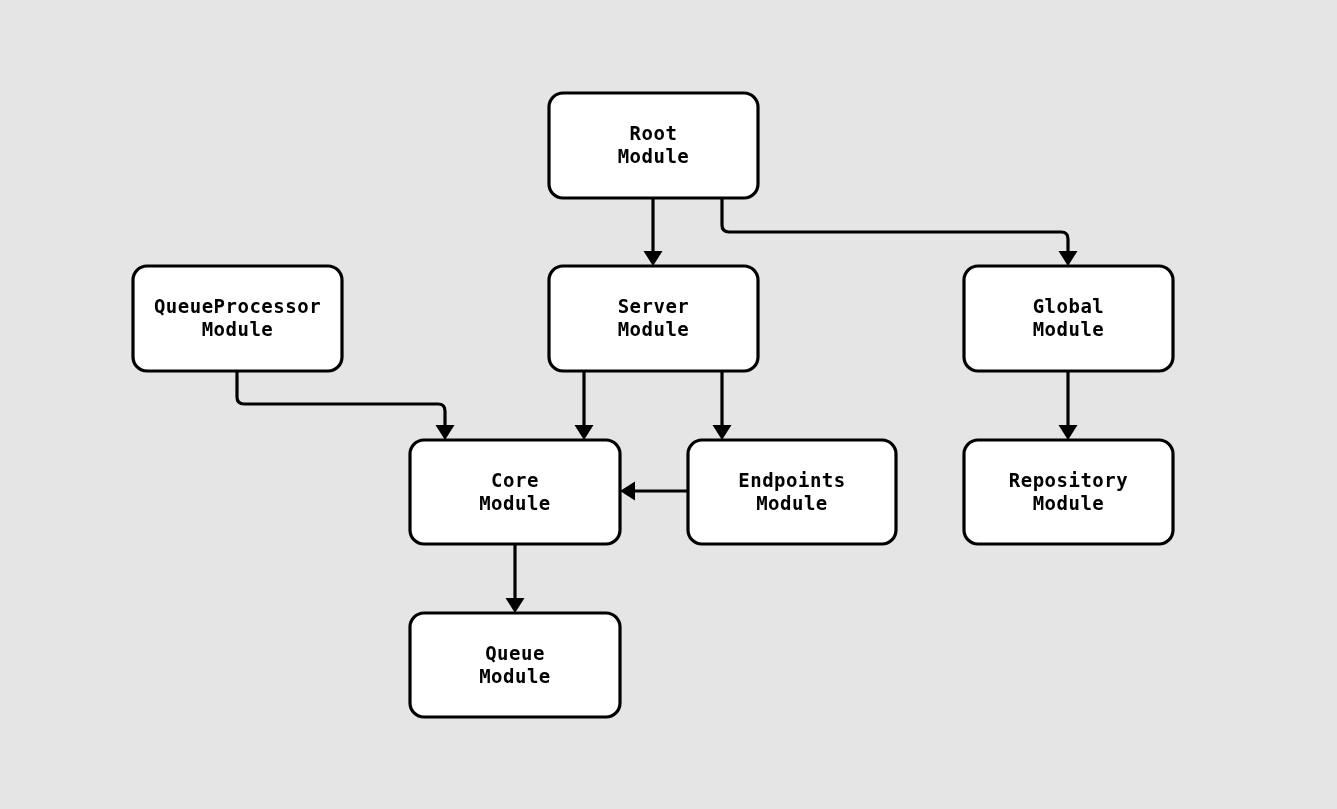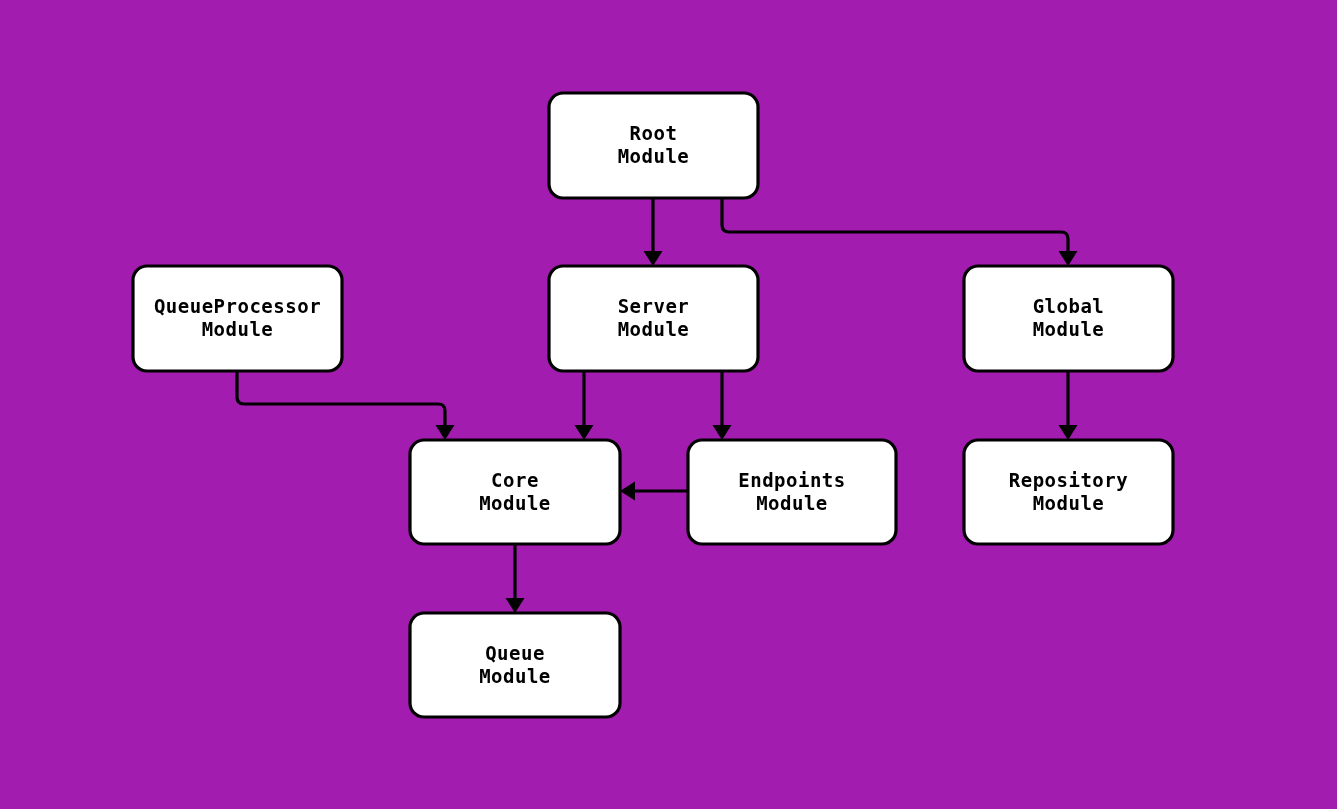--- a/index.html
+++ b/index.html
@@ -10,21 +10,21 @@
   body {
     width: 1337px;
     height: 809px;
     overflow: hidden;
     font-family: "DejaVu Sans Mono", "Liberation Mono", monospace;
   }
   #diagram-root {
     position: relative;
     width: 1337px;
     height: 809px;
-    background: #a21caf;
+    background: #e5e5e5;
   }
   svg#diagram-canvas {
     position: absolute;
     top: 0;
     left: 0;
     width: 1337px;
     height: 809px;
     display: block;
   }
   .node-box {

